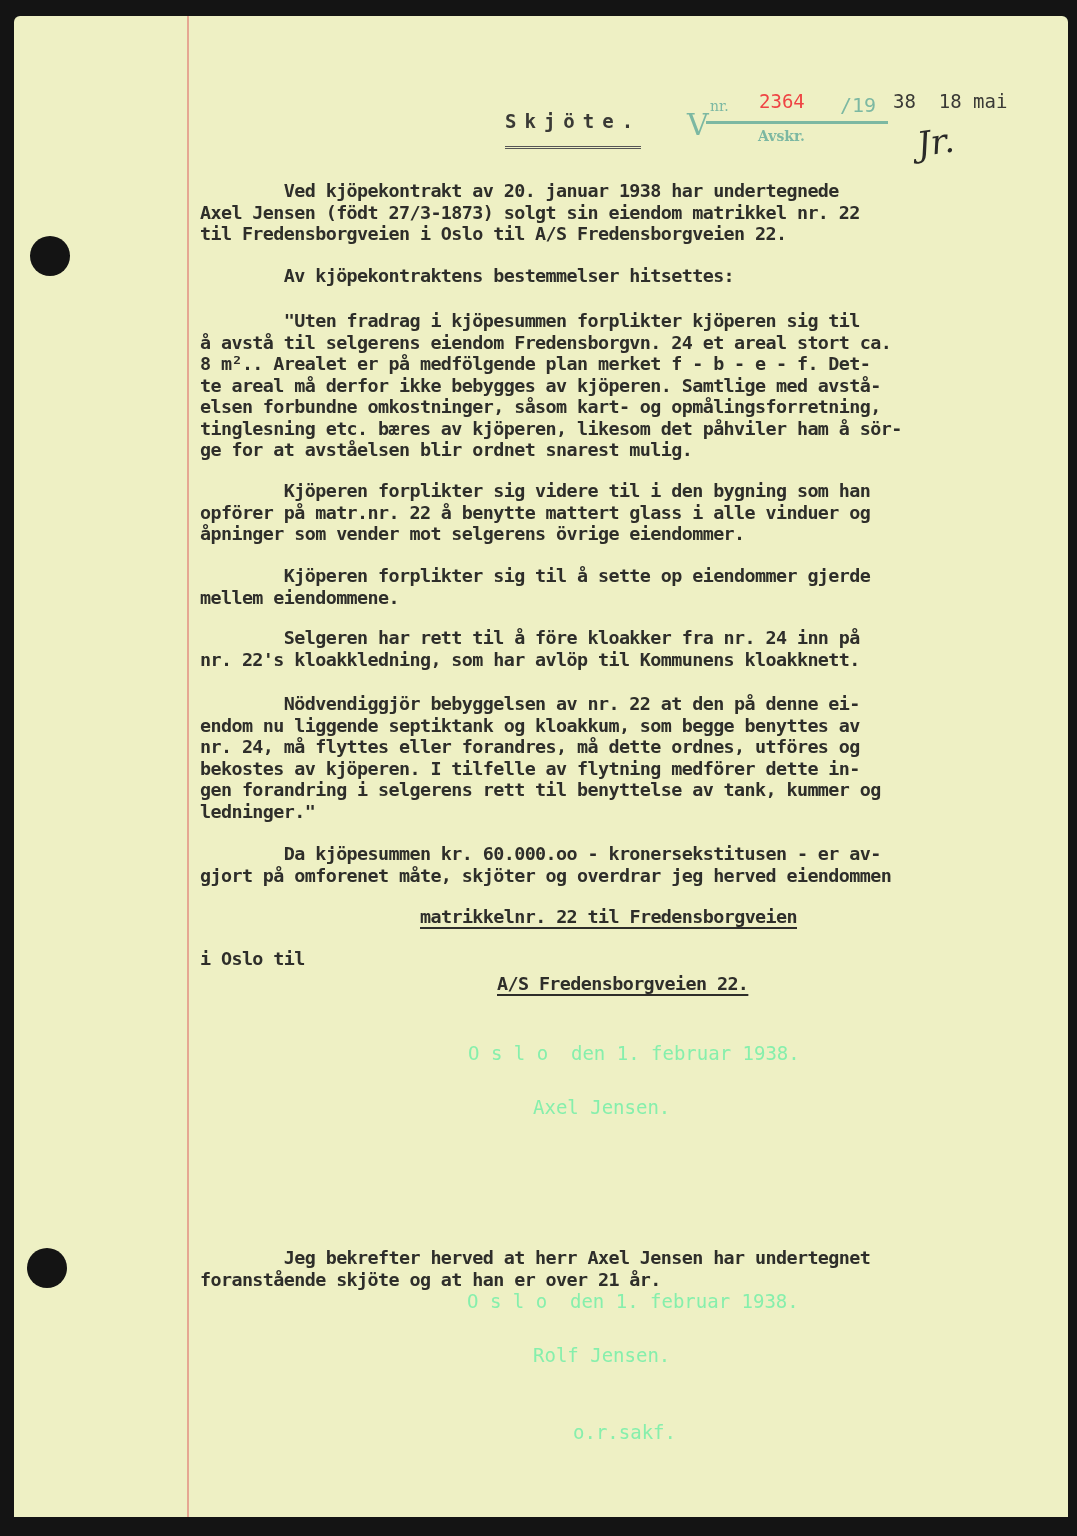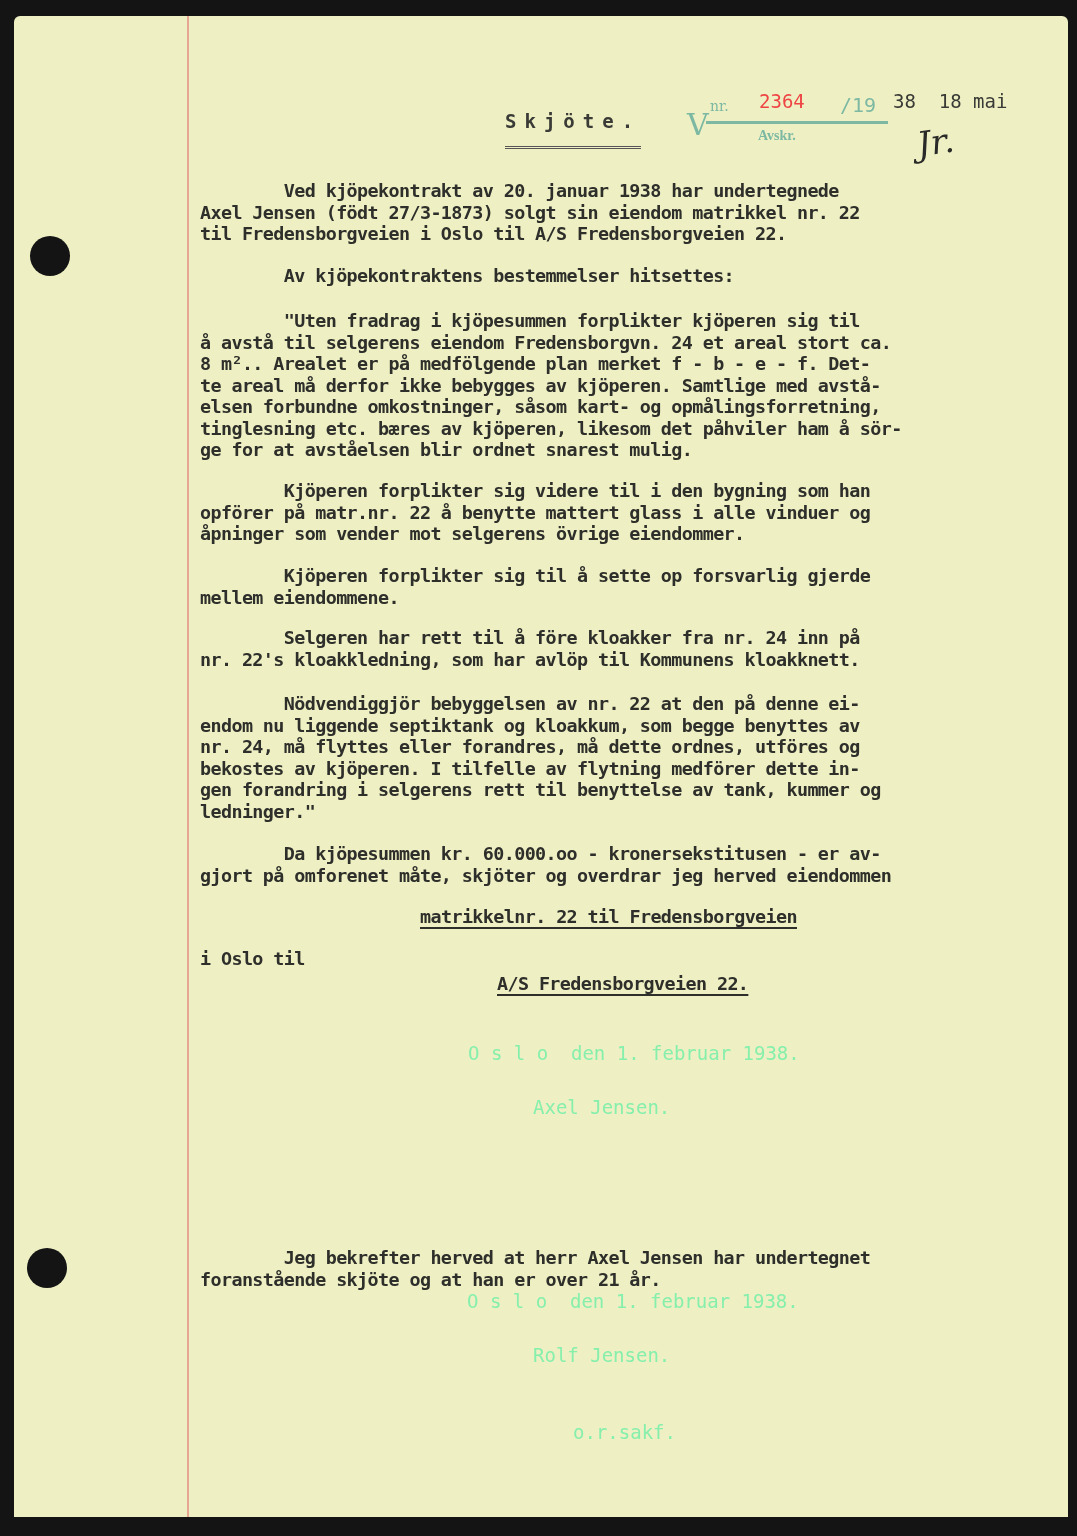--- a/index.html
+++ b/index.html
@@ -89,21 +89,20 @@
       top: 121px;
       width: 182px;
       height: 3px;
       background: #7cb8a2;
     }
     .stamp-avskr {
       left: 758px;
       top: 128px;
       font-size: 14px;
       font-weight: bold;
-      font-family: Liberation Serif, serif;
     }
     .stamp-slash {
       left: 840px;
       top: 93px;
       font-size: 20px;
       font-family: "DejaVu Sans Mono", "Liberation Mono", monospace;
     }
     .reg-number {
       position: absolute;
       left: 759px;
@@ -168,21 +167,21 @@
 <div class="typed" style="left:200px; top:310px;">        "Uten fradrag i kjöpesummen forplikter kjöperen sig til
 å avstå til selgerens eiendom Fredensborgvn. 24 et areal stort ca.
 8 m².. Arealet er på medfölgende plan merket f - b - e - f. Det-
 te areal må derfor ikke bebygges av kjöperen. Samtlige med avstå-
 elsen forbundne omkostninger, såsom kart- og opmålingsforretning,
 tinglesning etc. bæres av kjöperen, likesom det påhviler ham å sör-
 ge for at avståelsen blir ordnet snarest mulig.</div>
 <div class="typed" style="left:200px; top:480px;">        Kjöperen forplikter sig videre til i den bygning som han
 opförer på matr.nr. 22 å benytte mattert glass i alle vinduer og
 åpninger som vender mot selgerens övrige eiendommer.</div>
-<div class="typed" style="left:200px; top:565px;">        Kjöperen forplikter sig til å sette op forsvarlig gjerde
+<div class="typed" style="left:200px; top:565px;">        Kjöperen forplikter sig til å sette op eiendommer gjerde
 mellem eiendommene.</div>
 <div class="typed" style="left:200px; top:627px;">        Selgeren har rett til å före kloakker fra nr. 24 inn på
 nr. 22's kloakkledning, som har avlöp til Kommunens kloakknett.</div>
 <div class="typed" style="left:200px; top:693px;">        Nödvendiggjör bebyggelsen av nr. 22 at den på denne ei-
 endom nu liggende septiktank og kloakkum, som begge benyttes av
 nr. 24, må flyttes eller forandres, må dette ordnes, utföres og
 bekostes av kjöperen. I tilfelle av flytning medförer dette in-
 gen forandring i selgerens rett til benyttelse av tank, kummer og
 ledninger."</div>
 <div class="typed" style="left:200px; top:843px;">        Da kjöpesummen kr. 60.000.oo - kronersekstitusen - er av-

